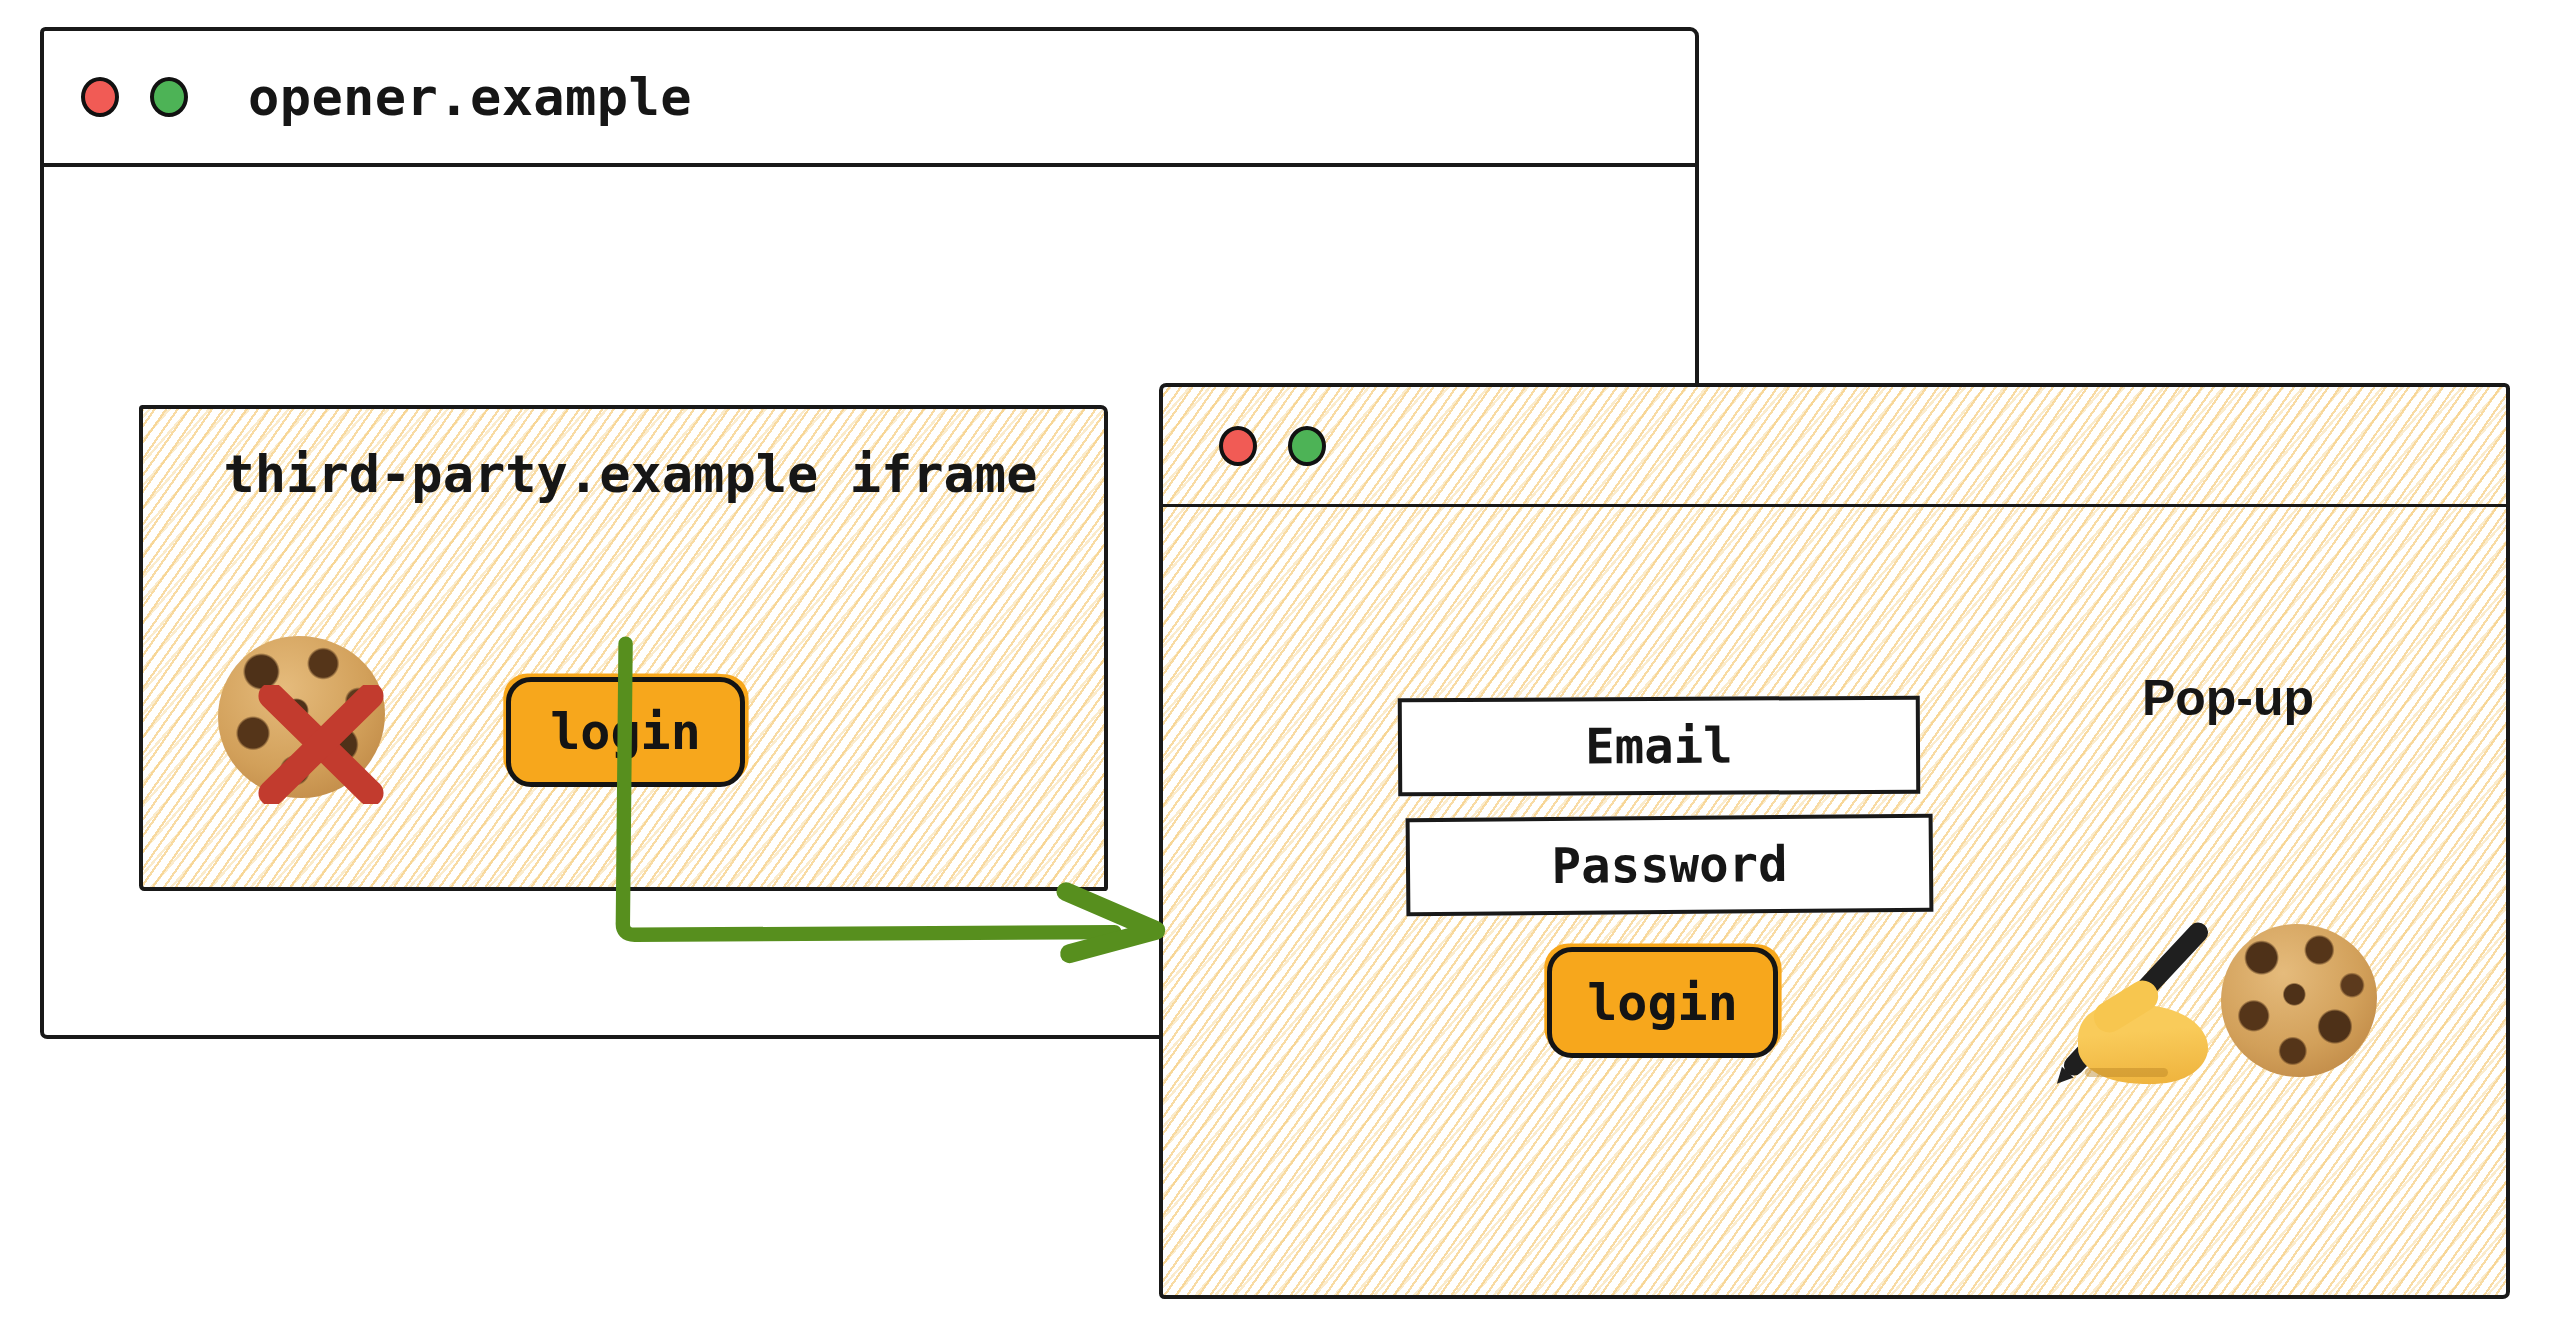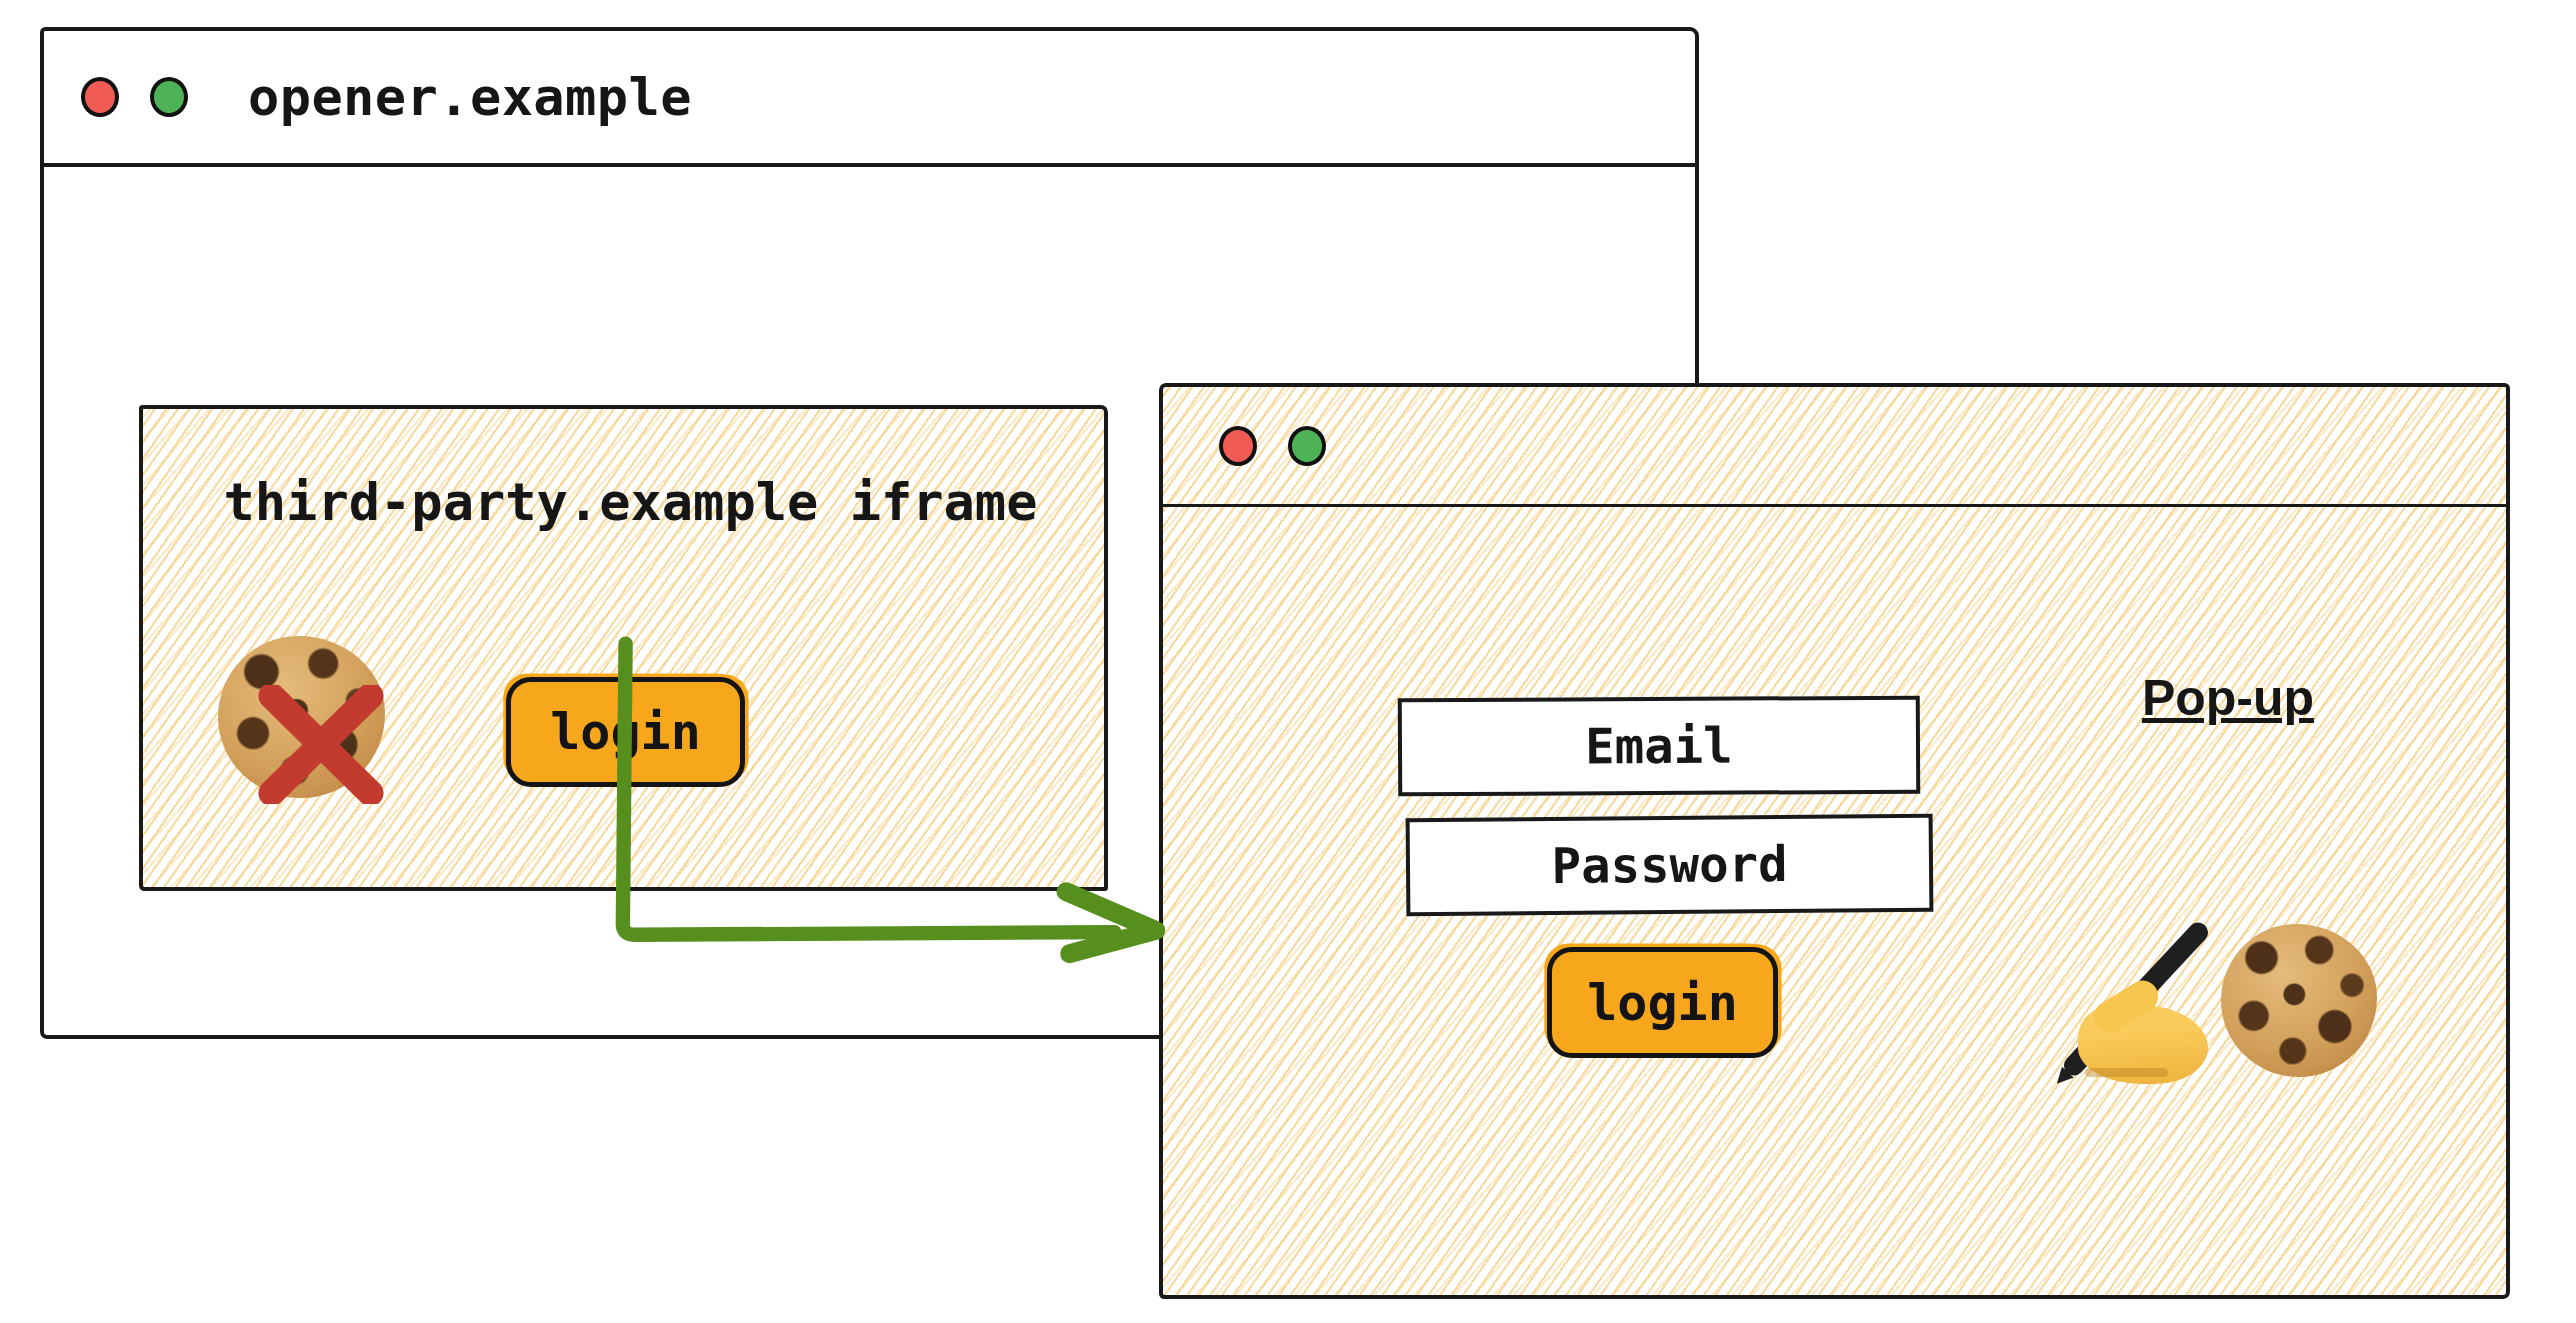--- a/index.html
+++ b/index.html
@@ -43,21 +43,21 @@
   .win-title { margin:8px; font-size:52px; letter-spacing:0.4px; }
   .opener-titlebar .win-title { margin-left:60px; }
   .popup-titlebar  .win-title { margin-left:28px; }
 
   .win-body { position:absolute; left:0; top:140px; right:0; bottom:0; }
 
   
   .iframe-box { position:absolute; left:95px; top:234px; width:969px; height:486px;
                 box-sizing:border-box; border:4.5px solid #191919;
                 border-radius:3.6px 7.2px 3.6px 5.4px; }
-  .iframe-label { position:absolute; left:0; right:0; top:62px; text-align:center;
+  .iframe-label { position:absolute; left:0; right:0; top:34px; text-align:center;
                   font-size:52px; line-height:63px; white-space:nowrap;margin-left:14px; }
 
   
   .blocked-cookie { position:absolute; left:75px; top:227px; width:180px; height:180px; }
 
   .cookie { border-radius:48% 52% 50% 50% / 50% 48% 52% 50%;
     background:
       radial-gradient(circle at 26% 22%, #4e3118 0 9%,  rgba(0,0,0,0) 10.5%),
       radial-gradient(circle at 63% 17%, #553519 0 8%,  rgba(0,0,0,0) 9.5%),
       radial-gradient(circle at 47% 46%, #4e3118 0 8.5%,rgba(0,0,0,0) 10%),
@@ -84,21 +84,21 @@
   
   .popup-body { position:absolute; left:0; top:120px; right:0; bottom:0; }
   .field { position:absolute; box-sizing:border-box; background:#ffffff;
            border:4.5px solid #191919; display:flex; align-items:center; justify-content:center;
            font-size:49px; font-weight:bold; }
   .field-email    { left:235px; top:190px; width:522px; height:98px; transform:rotate(-0.3deg); }
   .field-password { left:243px; top:309px; width:527px; height:98px; transform:rotate(-0.5deg); }
   .popup-login { top:440px; }
 
   .popup-label { position:absolute; left:930px; top:160px; width:270px;
-                 text-align:center; font-size:50px; line-height:63px;text-decoration:underline; }
+                 text-align:center; font-size:50px; line-height:63px; }
 
   
   .writing-hand { position:absolute; left:881px; top:410px; width:175px; height:175px; }
   .hand-pen { position:absolute; left:-9px; top:72px; width:202px; height:20px;
               background:#1f1f1f; border-radius:10px; transform:rotate(-47deg); }
   .hand-pen::after { content:""; position:absolute; left:-15.3px; top:1.8px; width:0; height:0;
               border-style:solid; border-width:8px 16px 8px 0;
               border-color:transparent #1f1f1f transparent transparent; }
   .hand-shape { position:absolute; left:34px; top:88px; width:130px; height:79px;
               background:linear-gradient(175deg, #f9cb5a 35%, #eeb23c);

